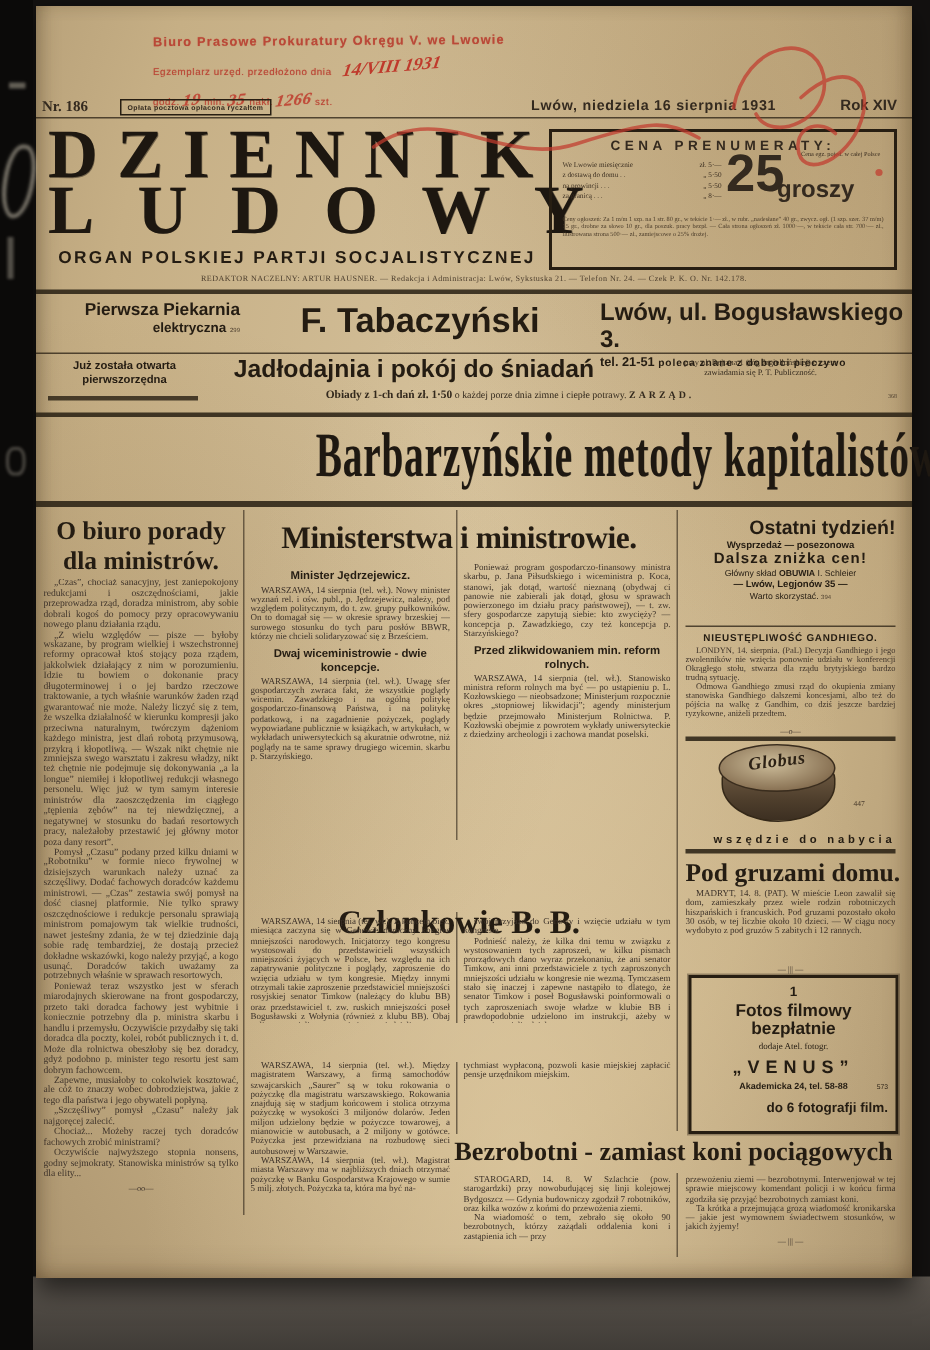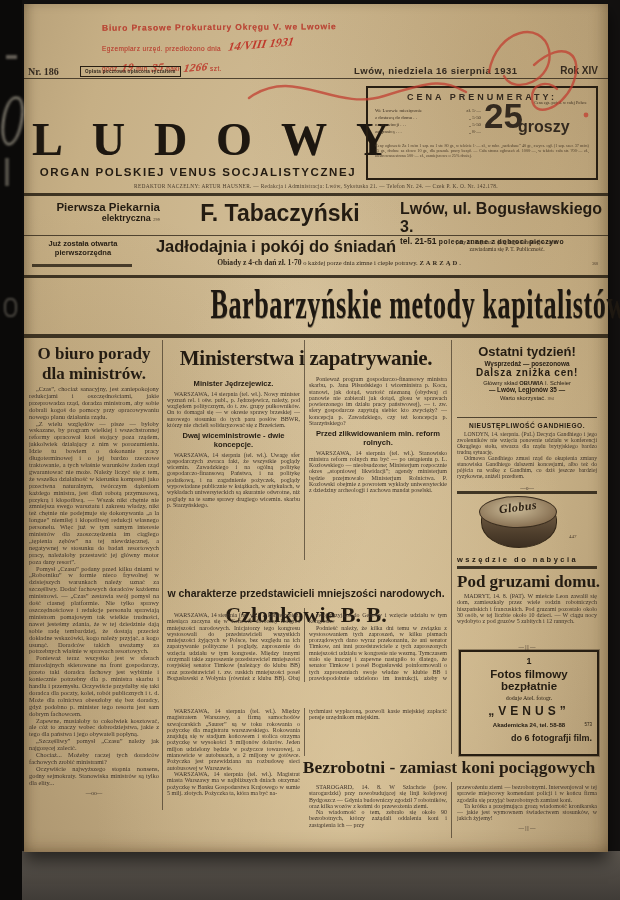--- a/index.html
+++ b/index.html
@@ -115,39 +115,39 @@
     font-weight:bold;color:#241c12;margin-top:38px;}
   .h-bb-sub{position:absolute;left:139px;top:584px;width:286px;text-align:center;font-size:10.5px;
     line-height:11px;font-weight:bold;font-family:"Liberation Sans",sans-serif;color:#241c12;}
   .h-warsaw{position:absolute;left:139px;top:679px;width:286px;text-align:center;font-size:17px;
     font-weight:bold;font-family:"Liberation Sans",sans-serif;color:#241c12;white-space:nowrap;}
   .h-unemp{position:absolute;left:275px;top:753px;width:300px;text-align:center;font-size:17.5px;
     font-weight:bold;color:#241c12;white-space:nowrap;}
   
   .sale{position:absolute;left:433px;top:340px;width:140px;text-align:center;color:#241c12;
     font-family:"Liberation Sans",sans-serif;}
-  .sale .s1{font-size:13px;font-weight:bold;}
+  .sale .s1{font-size:13px;font-weight:bold;text-align:right;}
   .sale .s2{font-size:6.4px;font-weight:bold;margin-top:1px;}
   .sale .s3{font-size:10px;font-weight:bold;letter-spacing:.8px;}
   .sale .s4{font-size:5.8px;margin-top:2px;}
   .sale .s5{font-size:6.4px;font-weight:bold;}
   .sale .s6{font-size:5.8px;margin-top:2px;}
   .gtitle{position:absolute;left:433px;top:418px;width:140px;text-align:center;font-size:6.6px;
     font-weight:bold;letter-spacing:.5px;font-family:"Liberation Sans",sans-serif;color:#241c12;}
   .tin{position:absolute;left:455px;top:492px;width:78px;height:54px;}
   .tin .lid{position:absolute;left:0;top:0;width:76px;height:30px;border-radius:50%;
     background:radial-gradient(ellipse at 45% 40%, #cdbd9a, #8a7355 70%, #5c4a35 100%);
     border:1.5px solid #3a2d1e;}
   .tin .body{position:absolute;left:2px;top:16px;width:74px;height:34px;
     border-radius:8% 8% 50% 50%/20% 20% 70% 70%;
     background:linear-gradient(#6e5a42,#4e3e2c 60%,#3c2f21);border:1px solid #342818;}
   .tin .brand{position:absolute;left:8px;top:4px;width:62px;text-align:center;font-size:12px;
     font-weight:bold;font-style:italic;color:#2c2115;transform:rotate(-7deg);letter-spacing:.5px;}
   .tin-num{position:absolute;left:545px;top:530px;font-size:5px;color:#4a3c2c;}
-  .gcaption{position:absolute;left:433px;top:551px;width:140px;text-align:left;font-size:7.5px;
+  .gcaption{position:absolute;left:433px;top:551px;width:140px;text-align:right;font-size:7.5px;
     font-weight:bold;letter-spacing:2.5px;font-family:"Liberation Sans",sans-serif;color:#241c12;}
   .h-madrid{position:absolute;left:433px;top:568px;width:140px;text-align:center;font-size:17px;
     font-weight:bold;color:#241c12;white-space:nowrap;}
   .venus{position:absolute;left:435px;top:646px;width:136px;height:102px;border:2px solid #271e12;
     box-shadow:0 0 0 1px rgba(39,30,18,.35);text-align:center;color:#241c12;
     font-family:"Liberation Sans",sans-serif;}
   .venus .v0{font-size:9px;font-weight:bold;margin-top:4px;}
   .venus .v1{font-size:11.5px;font-weight:bold;margin-top:2px;}
   .venus .v2{font-size:6px;margin-top:3px;font-family:"Liberation Serif",serif;}
   .venus .v3{font-size:12px;font-weight:bold;letter-spacing:4px;margin-top:3px;}
@@ -185,22 +185,23 @@
     </svg>
 
     <div class="dateline">
       <span class="issue">Nr. 186</span>
       <span class="postal">Opłata pocztowa opłacona ryczałtem</span>
       <span class="ddate">Lwów, niedziela 16 sierpnia 1931</span>
       <span class="dyear">Rok XIV</span>
     </div>
     <div class="hr thin" style="left:0;top:74px;width:584px;"></div>
 
+    <div class="mast1">DZIENNIK</div>
     <div class="mast2">LUDOWY</div>
-    <div class="organ">ORGAN POLSKIEJ VENUS SOCJALISTYCZNEJ</div>
+    <div class="organ">ORGAN POLSKIEJ PARTJI SOCJALISTYCZNEJ</div>
     <div class="editor">REDAKTOR NACZELNY: ARTUR HAUSNER. — Redakcja i Administracja: Lwów, Sykstuska 21. — Telefon Nr. 24. — Czek P. K. O. Nr. 142.178.</div>
 
     <div class="pbox">
       <div class="ptitle">CENA PRENUMERATY:</div>
       <div class="prows">
         <div class="prow">
             <span>We Lwowie miesięcznie</span>
             <span>zł. 5·—</span>
           </div>
         <div class="prow">
@@ -239,21 +240,21 @@
       <div>Już została otwarta</div>
       <div>pierwszorzędna</div>
     </div>
     <div class="ad2bar"></div>
     <div class="ad2title sans">Jadłodajnia i pokój do śniadań</div>
     <div class="ad2r">
       <div>przy ul. Rejtana 1 (róg Jagiellońskiej) o czem</div>
       <div>zawiadamia się P. T. Publiczność.</div>
     </div>
     <div class="ad2b">
-      <b>Obiady z 4-ch dań zł. 1·70</b>
+      <b>Obiady z 1-ch dań zł. 1·50</b>
       <span>o każdej porze dnia zimne i ciepłe potrawy.</span>
       <span class="zarzad">ZARZĄD.</span>
     </div>
     <div class="ad2num">368</div>
     <div class="hr thick" style="left:0;top:271px;width:584px;"></div>
 
     <div class="headline"><span>Barbarzyńskie metody kapitalistów amerykańskich.</span></div>
     <div class="hr thick" style="left:0;top:330px;width:584px;height:4px;"></div>
 
     <div class="vr" style="left:138px;top:336px;height:470px;"></div>
@@ -272,35 +273,34 @@
       <p class="bp bp-lg">„Z wielu względów — pisze — byłoby wskazane, by program wielkiej i wszechstronnej reformy opracował ktoś stojący poza rządem, jakkolwiek działający z nim w porozumieniu. Idzie tu bowiem o dokonanie pracy długoterminowej i o jej bardzo rzeczowe traktowanie, a tych właśnie warunków żaden rząd gwarantować nie może. Należy liczyć się z tem, że wszelka działalność w kierunku kompresji jako przeciwna naturalnym, twórczym dążeniom każdego ministra, jest dlań robotą przymusową, przykrą i kłopotliwą. — Wszak nikt chętnie nie zmniejsza swego warsztatu i zakresu władzy, nikt też chętnie nie podejmuje się dokonywania „a la longue” niemiłej i kłopotliwej redukcji własnego personelu. Więc już w tym samym interesie ministrów dla zaoszczędzenia im ciągłego „tępienia zębów” na tej niewdzięcznej, a negatywnej w stosunku do badań resortowych pracy, należałoby przestawić jej główny motor poza dany resort”.</p>
       <p class="bp bp-lg">Pomysł „Czasu” podany przed kilku dniami w „Robotniku” w formie nieco frywolnej w dzisiejszych warunkach należy uznać za szczęśliwy. Dodać fachowych doradców każdemu ministrowi. — „Czas” zestawia swój pomysł na dość ciasnej platformie. Nie tylko sprawy oszczędnościowe i redukcje personalu sprawiają ministrom pomajowym tak wielkie trudności, nawet jesteśmy zdania, że w tej dziedzinie dają sobie radę tembardziej, że dostają przecież dokładne wskazówki, kogo należy przyjąć, a kogo usunąć. Doradców takich uważamy za potrzebnych właśnie w sprawach resortowych.</p>
       <p class="bp bp-lg">Ponieważ teraz wszystko jest w sferach miarodajnych skierowane na front gospodarczy, przeto taki doradca fachowy jest wybitnie i koniecznie potrzebny dla p. ministra skarbu i handlu i przemysłu. Oczywiście przydałby się taki doradca dla poczty, kolei, robót publicznych i t. d. Może dla rolnictwa obeszłoby się bez doradcy, gdyż podobno p. minister tego resortu jest sam dobrym fachowcem.</p>
       <p class="bp bp-lg">Zapewne, musiałoby to cokolwiek kosztować, ale cóż to znaczy wobec dobrodziejstwa, jakie z tego dla państwa i jego obywateli popłyną.</p>
       <p class="bp bp-lg">„Szczęśliwy” pomysł „Czasu” należy jak najgoręcej zalecić.</p>
       <p class="bp bp-lg">Chociaż... Możeby raczej tych doradców fachowych zrobić ministrami?</p>
       <p class="bp bp-lg">Oczywiście najwyższego stopnia nonsens, godny sejmokraty. Stanowiska ministrów są tylko dla elity...</p>
       <div class="divider">—oo—</div>
     </div>
 
-    <div class="h-mid">Ministerstwa i zapatrywanie.</div>
+    <div class="h-mid">Ministerstwa i ministrowie.</div>
     <div class="colbox" style="left:143px;top:372px;width:133px;height:186px;">
       <div class="subhead">Minister Jędrzejewicz.</div>
       <p class="bp">WARSZAWA, 14 sierpnia (tel. wł.). Nowy minister wyznań rel. i ośw. publ., p. Jędrzejewicz, należy, pod względem politycznym, do t. zw. grupy pułkowników. On to domagał się — w okresie sprawy brzeskiej — surowego stosunku do tych paru posłów BBWR, którzy nie chcieli solidaryzować się z Brześciem.</p>
       <div class="subhead">Dwaj wiceministrowie - dwie koncepcje.</div>
       <p class="bp">WARSZAWA, 14 sierpnia (tel. wł.). Uwagę sfer gospodarczych zwraca fakt, że wszystkie poglądy wicemin. Zawadzkiego i na ogólną politykę gospodarczo-finansową Państwa, i na politykę podatkową, i na zagadnienie pożyczek, poglądy wypowiadane publicznie w książkach, w artykułach, w wykładach uniwersyteckich są akuratnie odwrotne, niż poglądy na te same sprawy drugiego wicemin. skarbu p. Starzyńskiego.</p>
     </div>
     <div class="colbox" style="left:285px;top:372px;width:138px;height:186px;">
       <p class="bp">Ponieważ program gospodarczo-finansowy ministra skarbu, p. Jana Piłsudskiego i wiceministra p. Koca, stanowi, jak dotąd, wartość nieznaną (obydwaj ci panowie nie zabierali jak dotąd, głosu w sprawach powierzonego im działu pracy państwowej), — t. zw. sfery gospodarcze zapytują siebie: kto zwycięży? — koncepcja p. Zawadzkiego, czy też koncepcja p. Starzyńskiego?</p>
       <div class="subhead">Przed zlikwidowaniem min. reform rolnych.</div>
       <p class="bp">WARSZAWA, 14 sierpnia (tel. wł.). Stanowisko ministra reform rolnych ma być — po ustąpieniu p. L. Kozłowskiego — nieobsadzone; Ministerjum rozpocznie okres „stopniowej likwidacji”; agendy ministerjum będzie przejmowało Ministerjum Rolnictwa. P. Kozłowski obejmie z powrotem wykłady uniwersyteckie z dziedziny archeologji i zachowa mandat poselski.</p>
     </div>
 
     <div class="h-bb">Członkowie B. B.</div>
-    <div class="h-bb-sub">w charakterze przedstawicieli mniejszości narodowych.</div>
     <div class="colbox" style="left:143px;top:608px;width:133px;height:70px;">
       <p class="bp">WARSZAWA, 14 sierpnia (tel. wł.). Z końcem bież. miesiąca zaczyna się w Genewie doroczny kongres mniejszości narodowych. Inicjatorzy tego kongresu wystosowali do przedstawicieli wszystkich mniejszości żyjących w Polsce, bez względu na ich zapatrywanie polityczne i poglądy, zaproszenie do wzięcia udziału w tym kongresie. Między innymi otrzymali takie zaproszenie przedstawiciel mniejszości rosyjskiej senator Timkow (należący do klubu BB) oraz przedstawiciel t. zw. ruskich mniejszości poseł Bogusławski z Wołynia (również z klubu BB). Obaj politycy przyjęli zaproszenie i zapowiedzieli</p>
     </div>
     <div class="colbox" style="left:285px;top:608px;width:138px;height:70px;">
       <p class="bp">swój przyjazd do Genewy i wzięcie udziału w tym kongresie.</p>
       <p class="bp">Podnieść należy, że kilka dni temu w związku z wystosowaniem tych zaproszeń, w kilku pismach prorządowych dano wyraz przekonaniu, że ani senator Timkow, ani inni przedstawiciele z tych zaproszonych mniejszości udziału w kongresie nie wezmą. Tymczasem stało się inaczej i zapewne nastąpiło to dlatego, że senator Timkow i poseł Bogusławski poinformowali o tych zaproszeniach swoje władze w klubie BB i prawdopodobnie udzielono im instrukcji, ażeby w kongresie wzięli udział.</p>
     </div>
 
     <div class="colbox" style="left:143px;top:704px;width:133px;height:132px;">
       <p class="bp">WARSZAWA, 14 sierpnia (tel. wł.). Między magistratem Warszawy, a firmą samochodów szwajcarskich „Saurer” są w toku rokowania o pożyczkę dla magistratu warszawskiego. Rokowania znajdują się w stadjum końcowem i stolica otrzyma pożyczkę w wysokości 3 miljonów dolarów. Jeden miljon udzielony będzie w pożyczce towarowej, a mianowicie w autobusach, a 2 miljony w gotówce. Pożyczka jest przewidziana na rozbudowę sieci autobusowej w Warszawie.</p>

